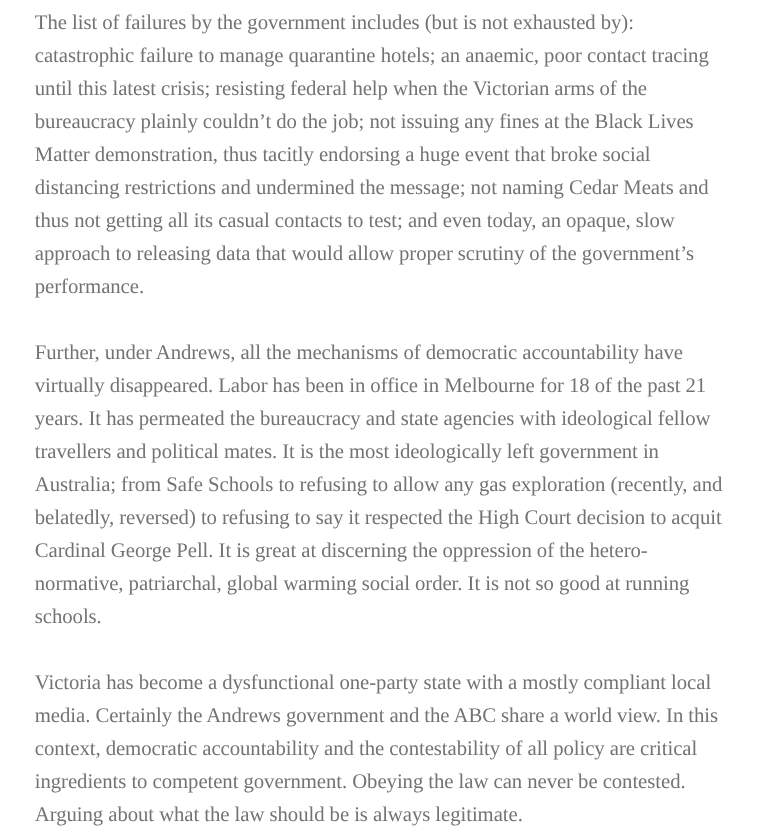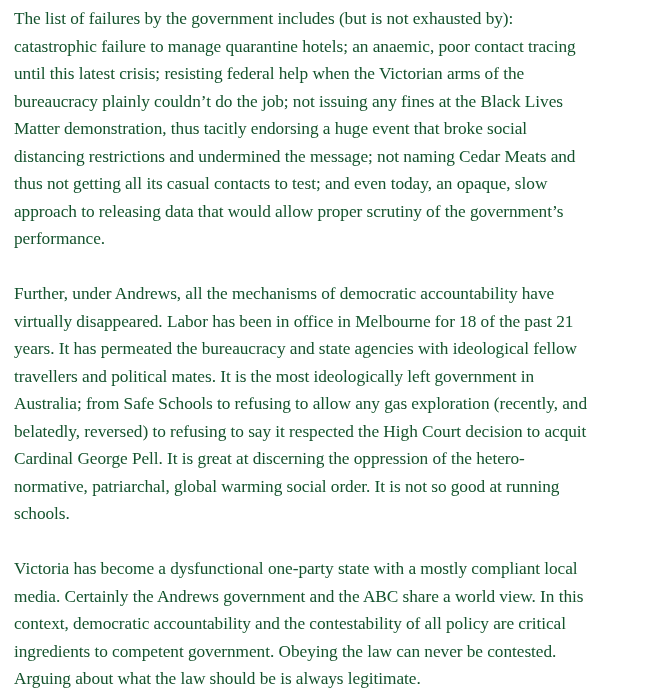--- a/index.html
+++ b/index.html
@@ -8,25 +8,25 @@
     background: #ffffff;
   }
   body {
     width: 651px;
     height: 696px;
     overflow: hidden;
   }
   .article {
     box-sizing: border-box;
     width: 651px;
-    padding: 5px 14px 0 14px;
+    padding: 5px 14px 0 29px;
     font-family: "Liberation Serif", "DejaVu Serif", serif;
     font-size: 17.3px;
     line-height: 27.5px;
-    color: #14532d;
+    color: #737373;
   }
   .article p {
     margin: 0 0 27.5px 0;
     white-space: pre-wrap;
     letter-spacing: -0.05px;
   }
   .article p:last-child {
     margin-bottom: 10px;
   }
 </style>

